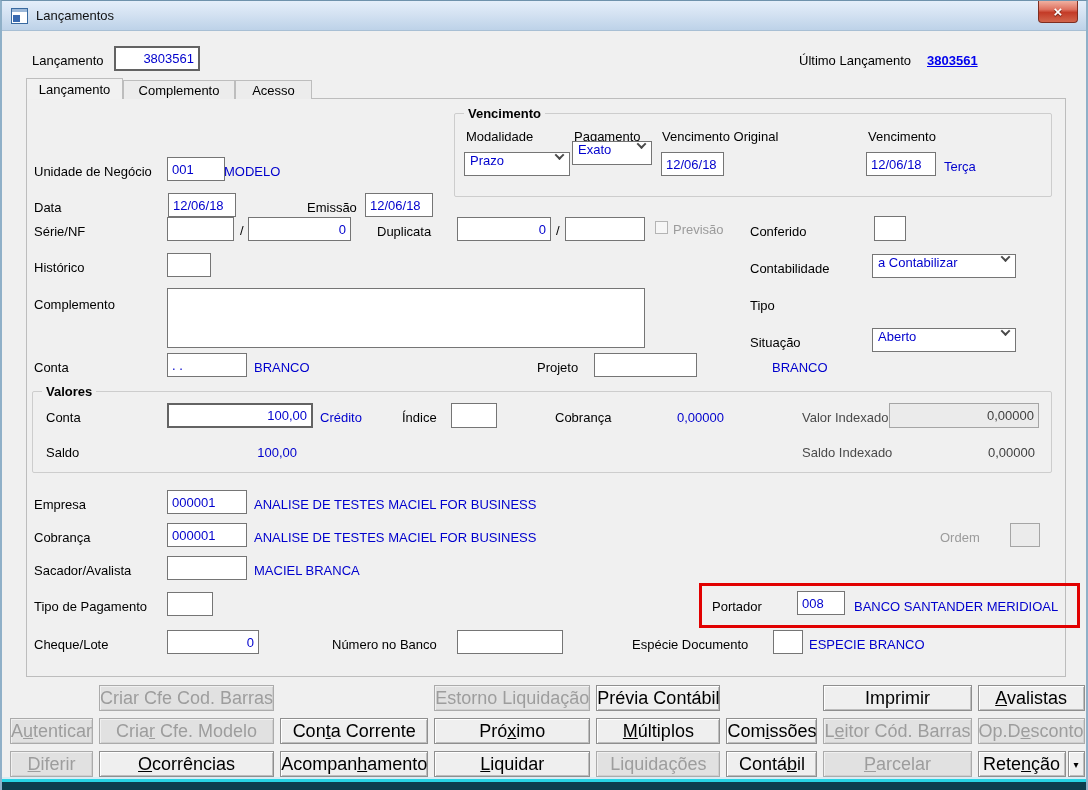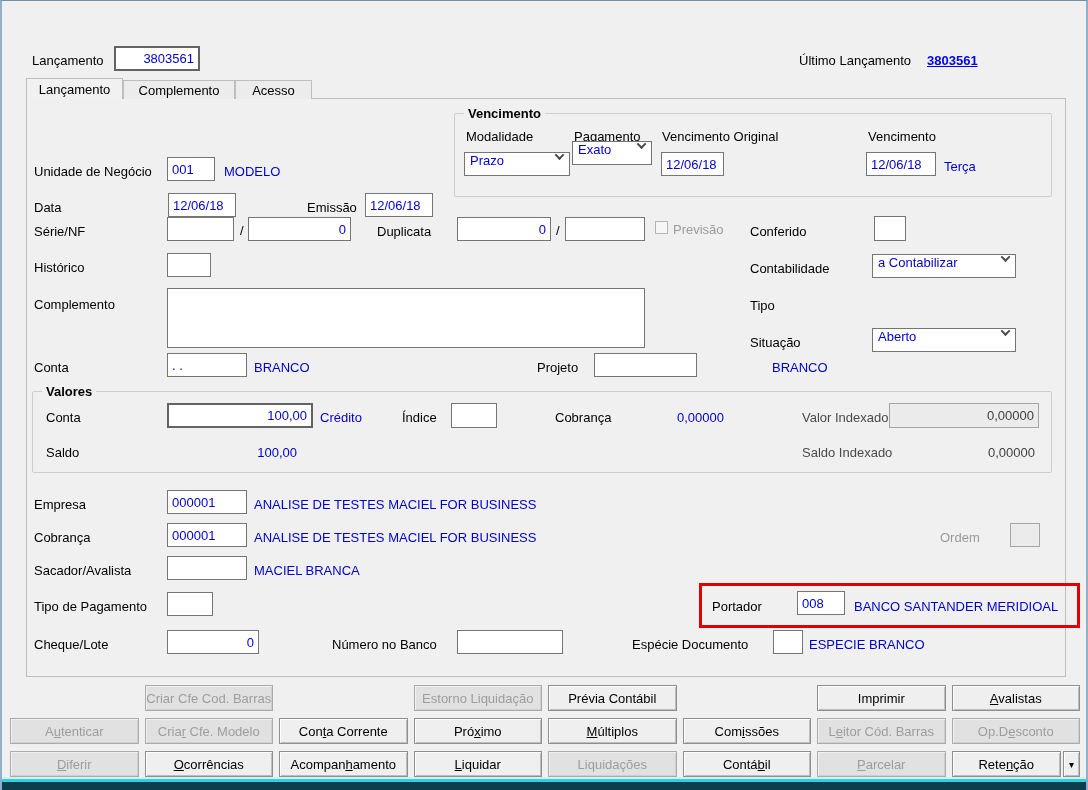--- a/index.html
+++ b/index.html
@@ -46,50 +46,57 @@
          display:flex; align-items:center; justify-content:center; color:#000; z-index:1; }
   .tab.active { height:21px; background:#f1f1f1; z-index:2; }
   .tab-panel { position:absolute; border:1px solid #bdbdbd; background:#f0f0f0; z-index:0; }
   .link { position:absolute; color:#0000EE; font-weight:bold; text-decoration:underline; cursor:pointer; }
   .sep { position:absolute; color:#000; }
   .hl-rect { position:absolute; border:3px solid #e10000; z-index:5; background:transparent; }
 
   #buttons { position:absolute; left:8px; top:684px; width:1070px; z-index:2;
              display:grid; grid-template-columns:repeat(8,1fr); column-gap:6px; row-gap:7px; grid-auto-rows:26px; }
   #buttons > div { position:relative; }
-  .btn { width:100%; height:100%; font-family:inherit; font-size:13px; color:#000; background:#efefef;
+  .btn { width:100%; height:100%; font-family:inherit; font-size:18px; color:#000; background:#efefef;
          border:1px solid #8f8f8f; box-shadow:inset 1px 1px 0 #ffffff, inset -1px -1px 0 #bdbdbd;
          cursor:pointer; white-space:nowrap; overflow:hidden; }
   .btn.disabled { background:#e1e1e1; color:#9d9d9d; border-color:#ababab;
                   box-shadow:inset 1px 1px 0 #f0f0f0, inset -1px -1px 0 #cfcfcf; cursor:default; }
   .split { display:flex; gap:2px; }
   .split .btn.main { flex:1; }
   .split .btn.arrow { width:17px; flex:none; font-size:10px; padding:0; }
 
   .bottom-edge { position:absolute; left:0; bottom:0; width:100%; height:13px; z-index:6;
      background:linear-gradient(180deg,#d8ecf4 0 2px,#28d4e4 2px 5px,#0d3e4e 5px 100%); }
 </style>
 </head>
 <body>
 
 <div id="window">
 
+  <div class="titlebar">
+    <span class="app-icon"></span>
+    <span class="title-text">Lançamentos</span>
+    <div class="close-btn">
+      <span class="close-x">×</span>
+    </div>
+  </div>
 
   <span class="lbl" style="left:30px;top:52px">Lançamento</span>
   <input class="tb tb-strong tb-num" style="left: 112px; top: 45px; width: 86px; height: 25px;" value="3803561">
   <span class="lbl" style="left:797px;top:52px">Último Lançamento</span>
   <a class="link" style="left:925px;top:52px">3803561</a>
 
   <div class="tab active" style="left:24px;top:77px;width:97px">Lançamento</div>
   <div class="tab" style="left:121px;top:79px;width:112px">Complemento</div>
   <div class="tab" style="left:233px;top:79px;width:77px">Acesso</div>
   <div class="tab-panel" style="left:24px;top:97px;width:1040px;height:579px"></div>
 
   <span class="lbl" style="left:32px;top:163px">Unidade de Negócio</span>
-  <input class="tb" style="left: 165px; top: 156px; width: 48px;" value="001">
+  <input class="tb" style="left: 165px; top: 156px; width: 58px;" value="001">
   <span class="val" style="left:222px;top:163px">MODELO</span>
 
   <span class="lbl" style="left:32px;top:199px">Data</span>
   <input class="tb" style="left: 166px; top: 192px; width: 68px;" value="12/06/18">
   <span class="lbl" style="left:305px;top:199px">Emissão</span>
   <input class="tb" style="left: 363px; top: 192px; width: 68px;" value="12/06/18">
 
   <div class="group" style="left:452px;top:112px;width:598px;height:84px"></div>
   <span class="group-title" style="left:462px;top:105px">Vencimento</span>
   <span class="lbl" style="left:464px;top:128px">Modalidade</span>

